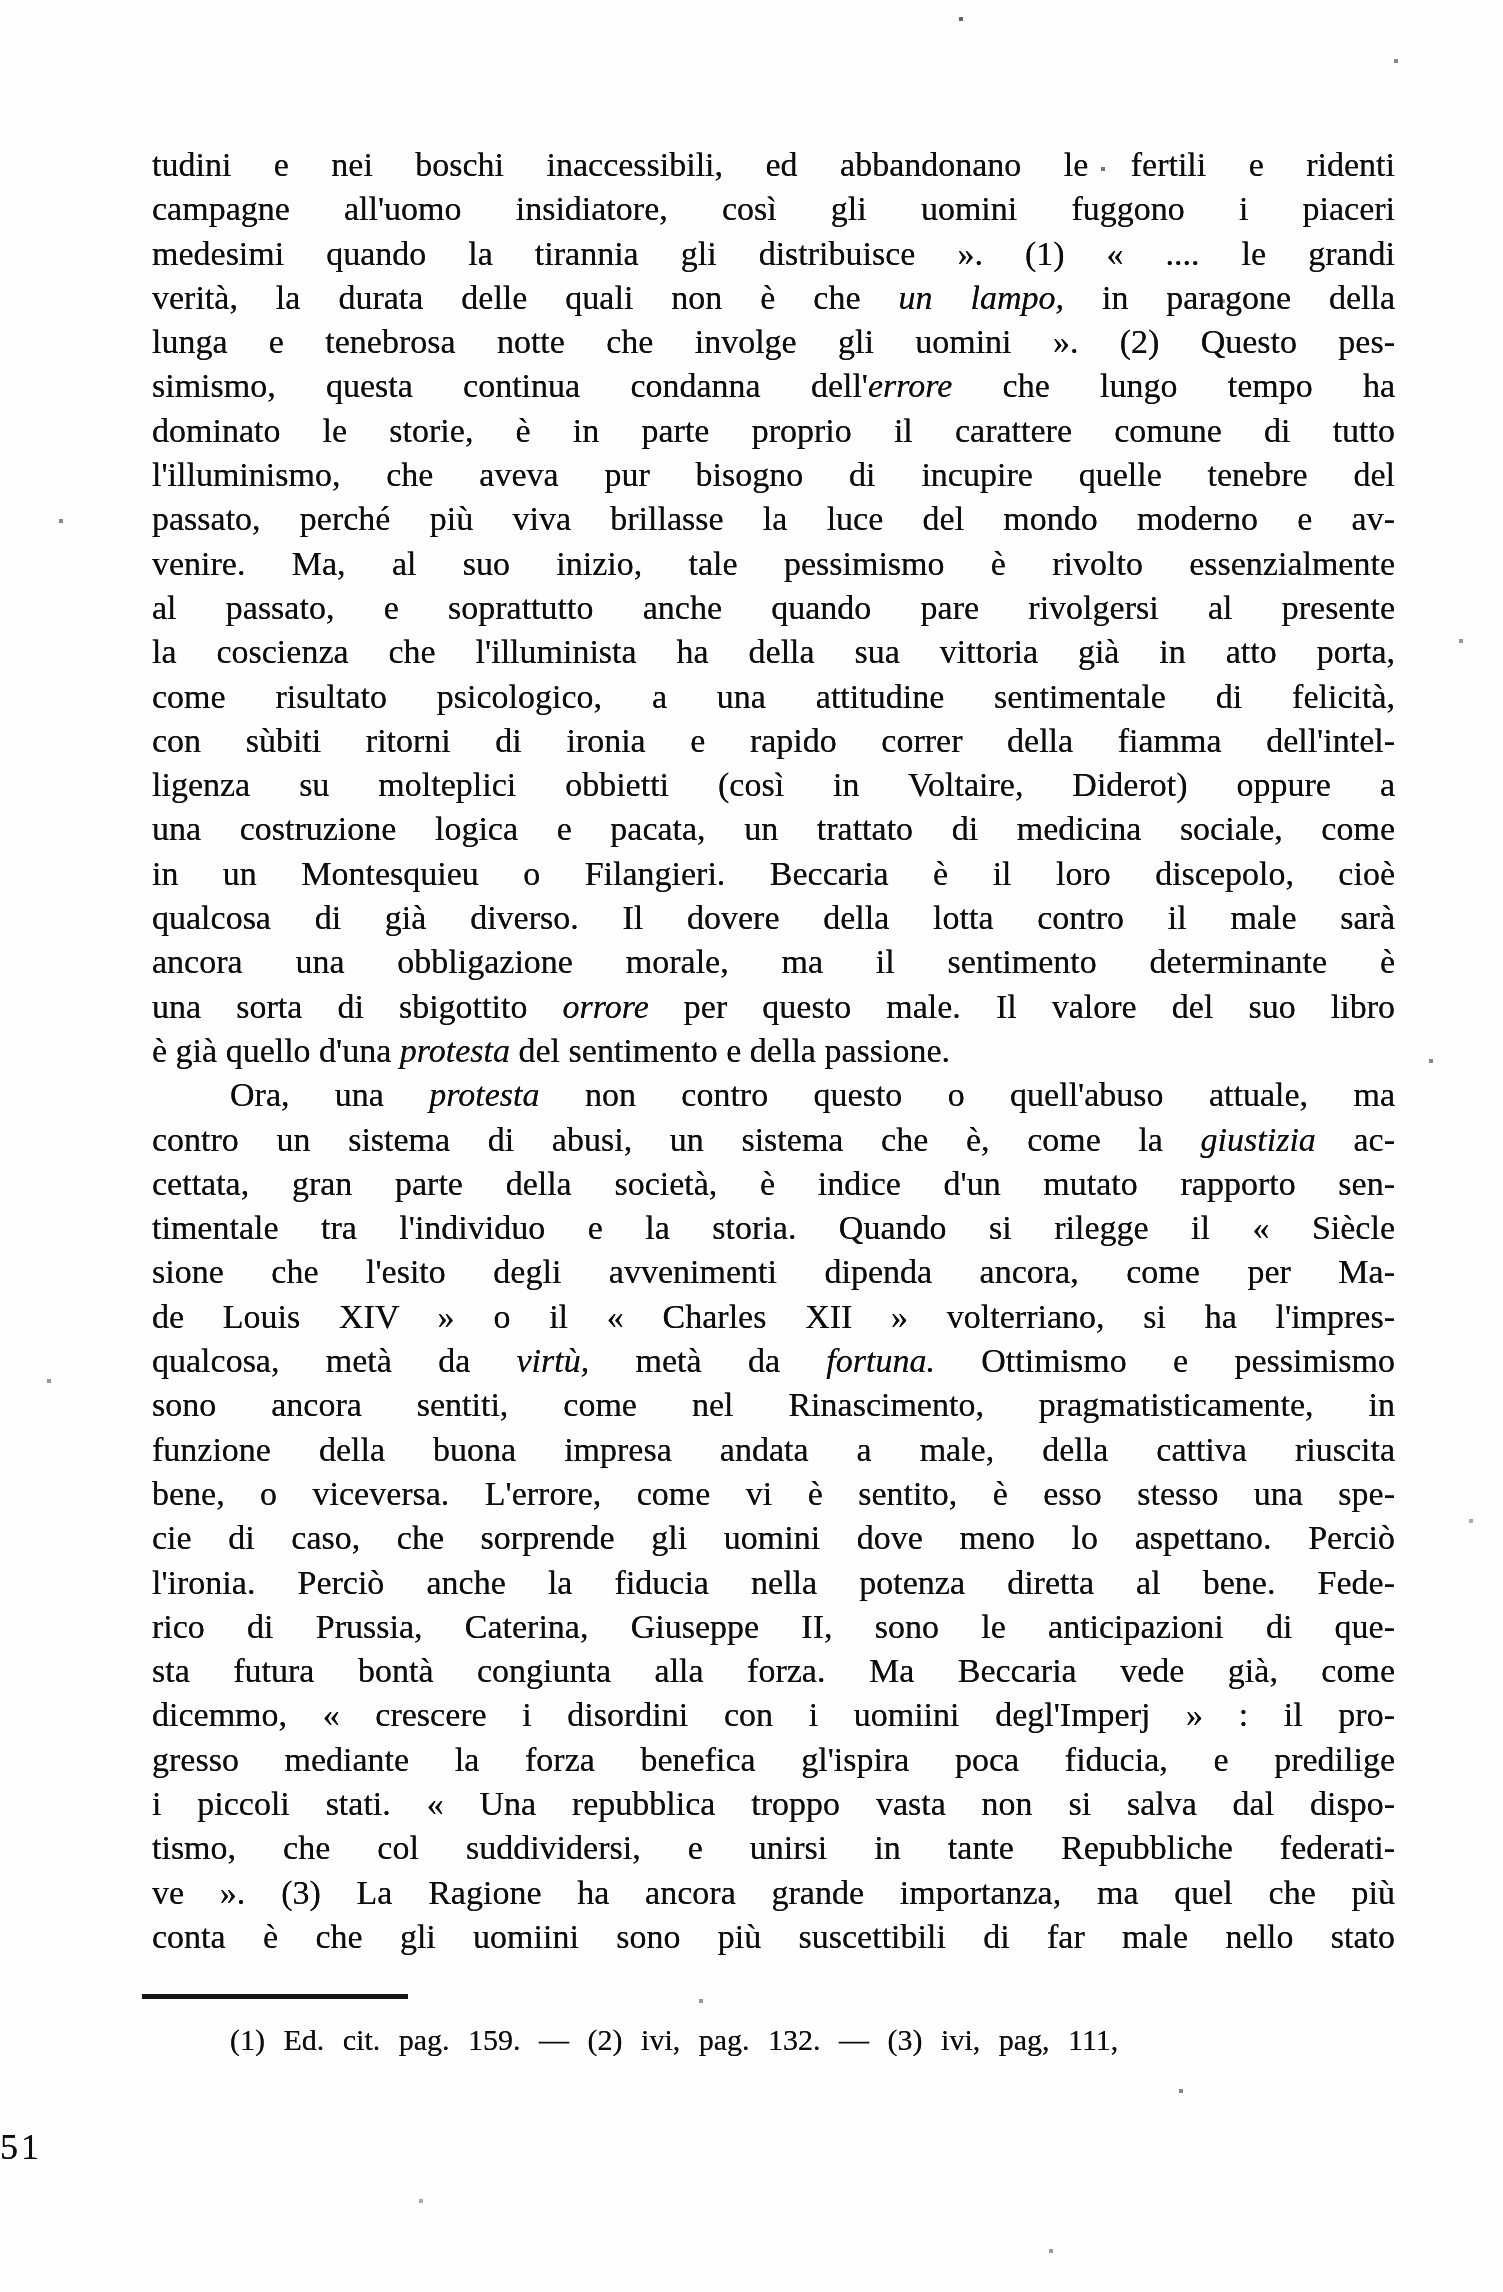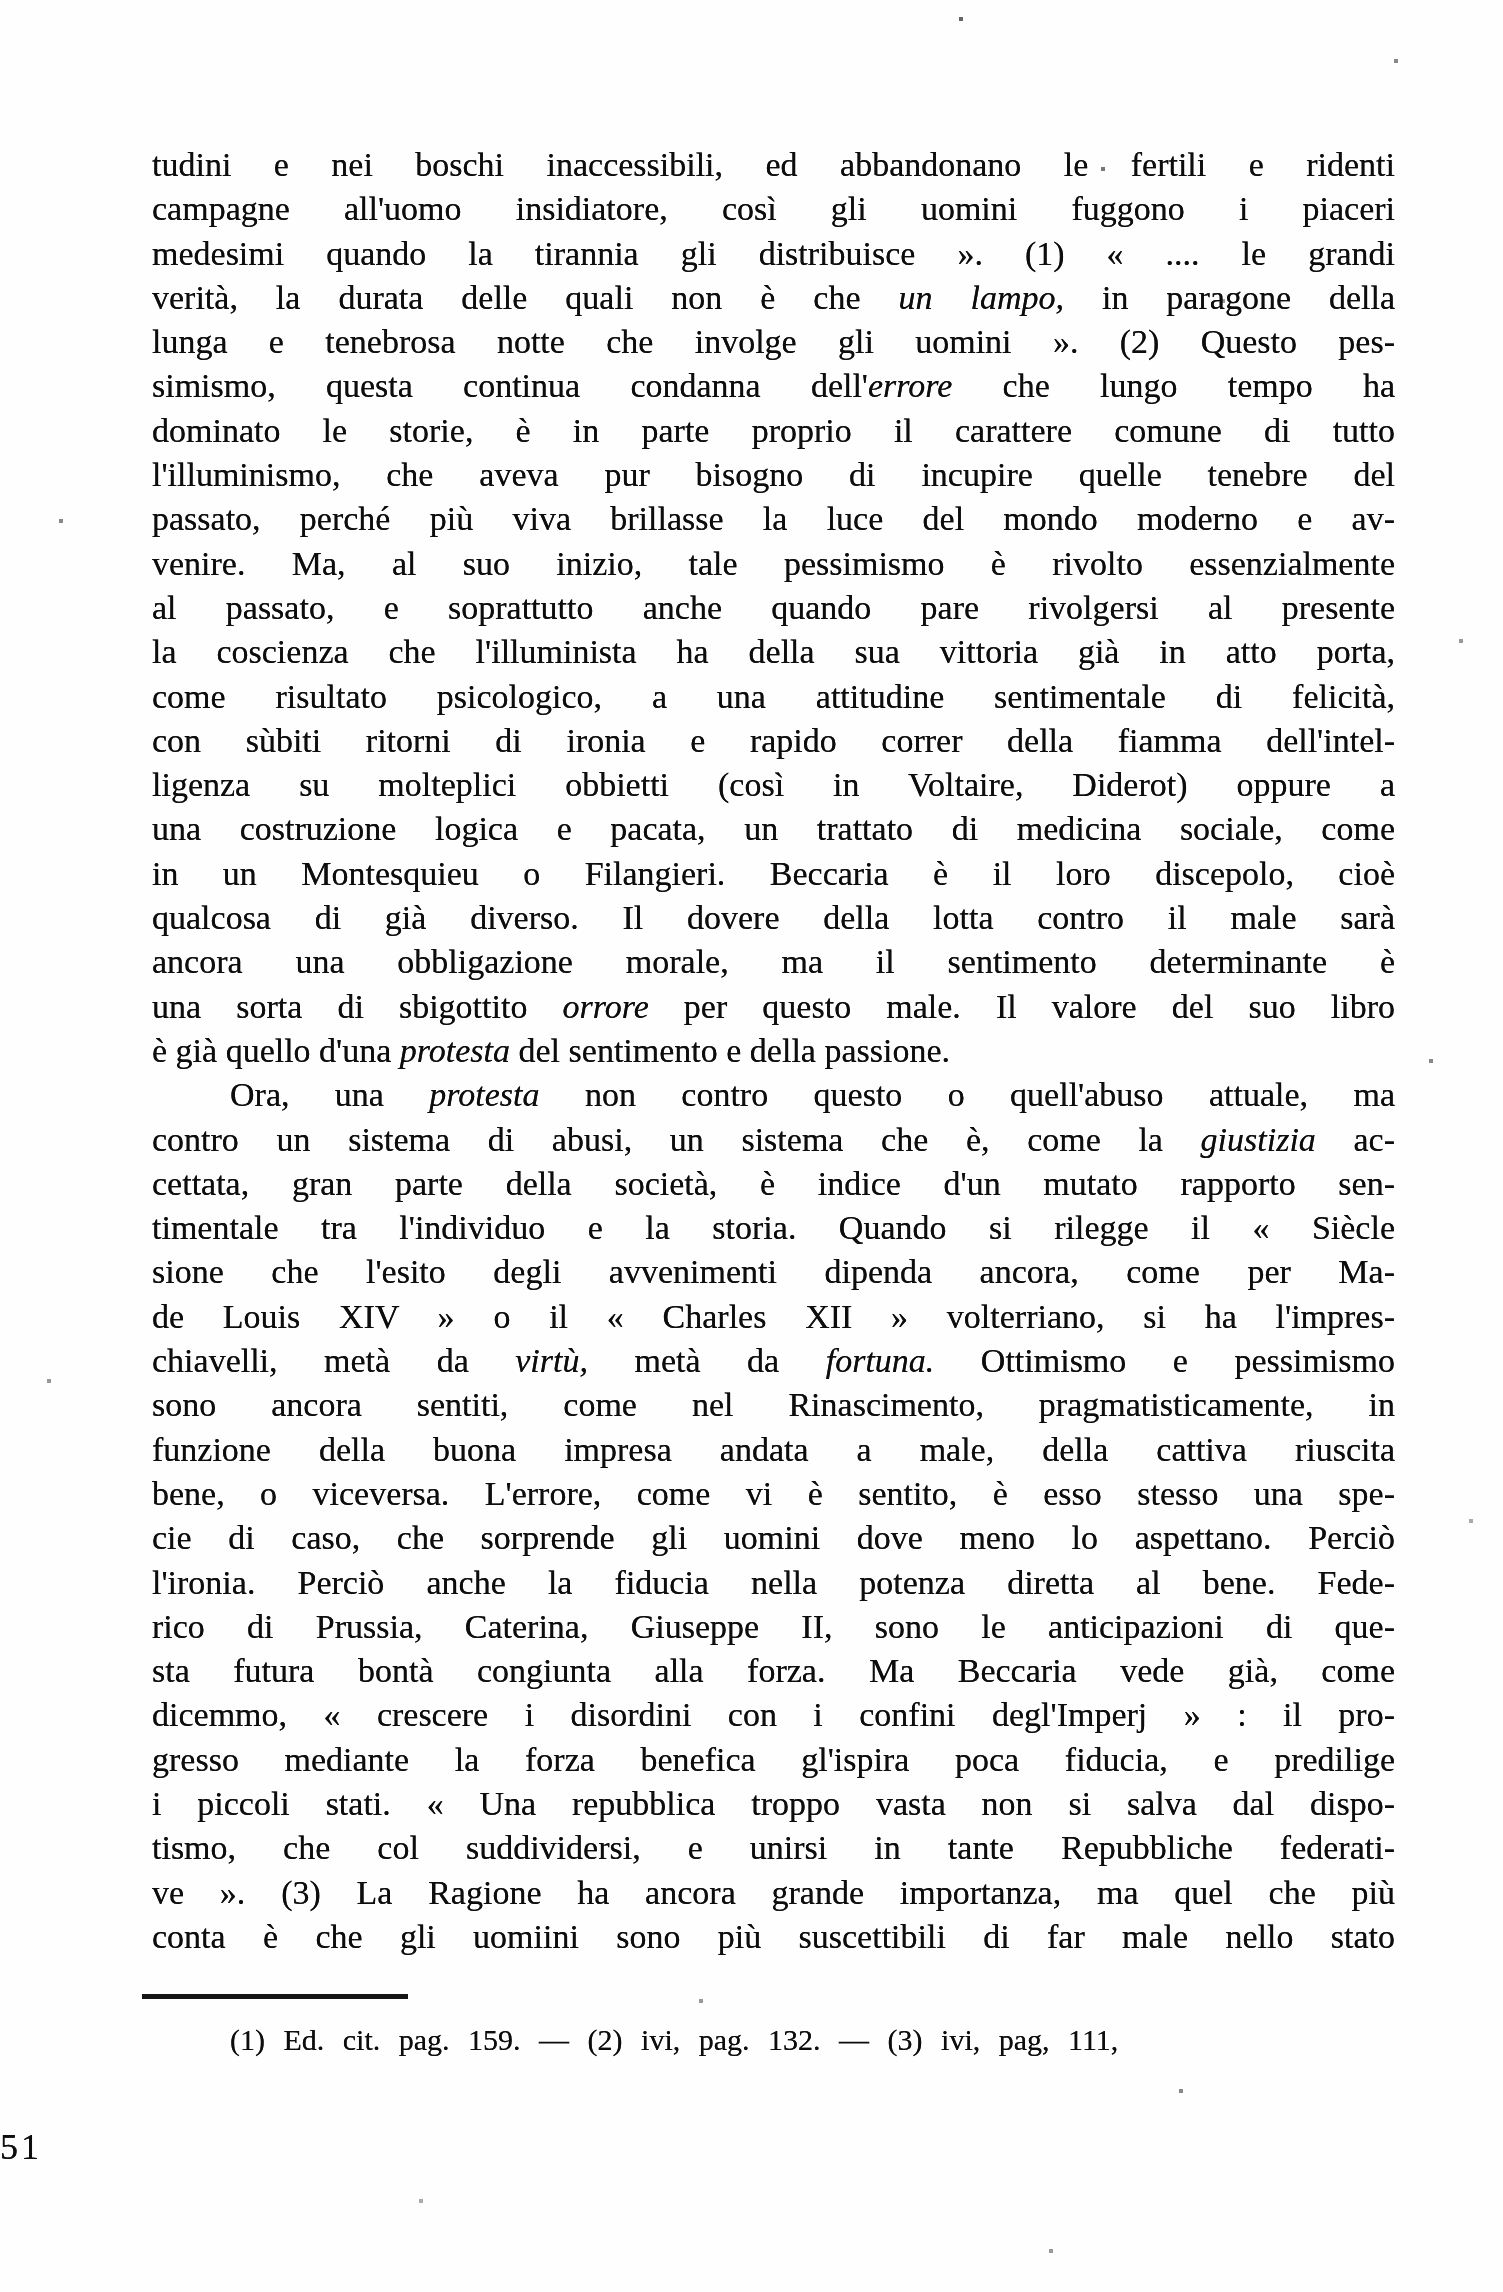--- a/index.html
+++ b/index.html
@@ -100,29 +100,29 @@
       <div class="line"><span>qualcosa di già diverso. Il dovere della lotta contro il male sarà</span></div>
       <div class="line"><span>ancora una obbligazione morale, ma il sentimento determinante è</span></div>
       <div class="line"><span>una sorta di sbigottito </span><i>orrore</i><span> per questo male. Il valore del suo libro</span></div>
       <div class="line par-end"><span>è già quello d'una </span><i>protesta</i><span> del sentimento e della passione.</span></div>
       <div class="line indent"><span>Ora, una </span><i>protesta</i><span> non contro questo o quell'abuso attuale, ma</span></div>
       <div class="line"><span>contro un sistema di abusi, un sistema che è, come la </span><i>giustizia</i><span> ac-</span></div>
       <div class="line"><span>cettata, gran parte della società, è indice d'un mutato rapporto sen-</span></div>
       <div class="line"><span>timentale tra l'individuo e la storia. Quando si rilegge il « Siècle</span></div>
       <div class="line"><span>sione che l'esito degli avvenimenti dipenda ancora, come per Ma-</span></div>
       <div class="line"><span>de Louis XIV » o il « Charles XII » volterriano, si ha l'impres-</span></div>
-      <div class="line"><span>chiavelli, metà da </span><i>virtù,</i><span> metà da </span><i>fortuna.</i><span> Ottimismo e pessimismo</span></div>
+      <div class="line"><span>qualcosa, metà da </span><i>virtù,</i><span> metà da </span><i>fortuna.</i><span> Ottimismo e pessimismo</span></div>
       <div class="line"><span>sono ancora sentiti, come nel Rinascimento, pragmatisticamente, in</span></div>
       <div class="line"><span>funzione della buona impresa andata a male, della cattiva riuscita</span></div>
       <div class="line"><span>bene, o viceversa. L'errore, come vi è sentito, è esso stesso una spe-</span></div>
       <div class="line"><span>cie di caso, che sorprende gli uomini dove meno lo aspettano. Perciò</span></div>
       <div class="line"><span>l'ironia. Perciò anche la fiducia nella potenza diretta al bene. Fede-</span></div>
       <div class="line"><span>rico di Prussia, Caterina, Giuseppe II, sono le anticipazioni di que-</span></div>
       <div class="line"><span>sta futura bontà congiunta alla forza. Ma Beccaria vede già, come</span></div>
-      <div class="line"><span>dicemmo, « crescere i disordini con i confini degl'Imperj » : il pro-</span></div>
+      <div class="line"><span>dicemmo, « crescere i disordini con i uomiini degl'Imperj » : il pro-</span></div>
       <div class="line"><span>gresso mediante la forza benefica gl'ispira poca fiducia, e predilige</span></div>
       <div class="line"><span>i piccoli stati. « Una repubblica troppo vasta non si salva dal dispo-</span></div>
       <div class="line"><span>tismo, che col suddividersi, e unirsi in tante Repubbliche federati-</span></div>
       <div class="line"><span>ve ». (3) La Ragione ha ancora grande importanza, ma quel che più</span></div>
       <div class="line"><span>conta è che gli uomiini sono più suscettibili di far male nello stato</span></div>
     </div>
   <div class="footnote-rule"></div>
   <div class="footnote">(1) Ed. cit. pag. 159. — (2) ivi, pag. 132. — (3) ivi, pag, 111,</div>
   <div class="page-number">51</div>
 </div>

